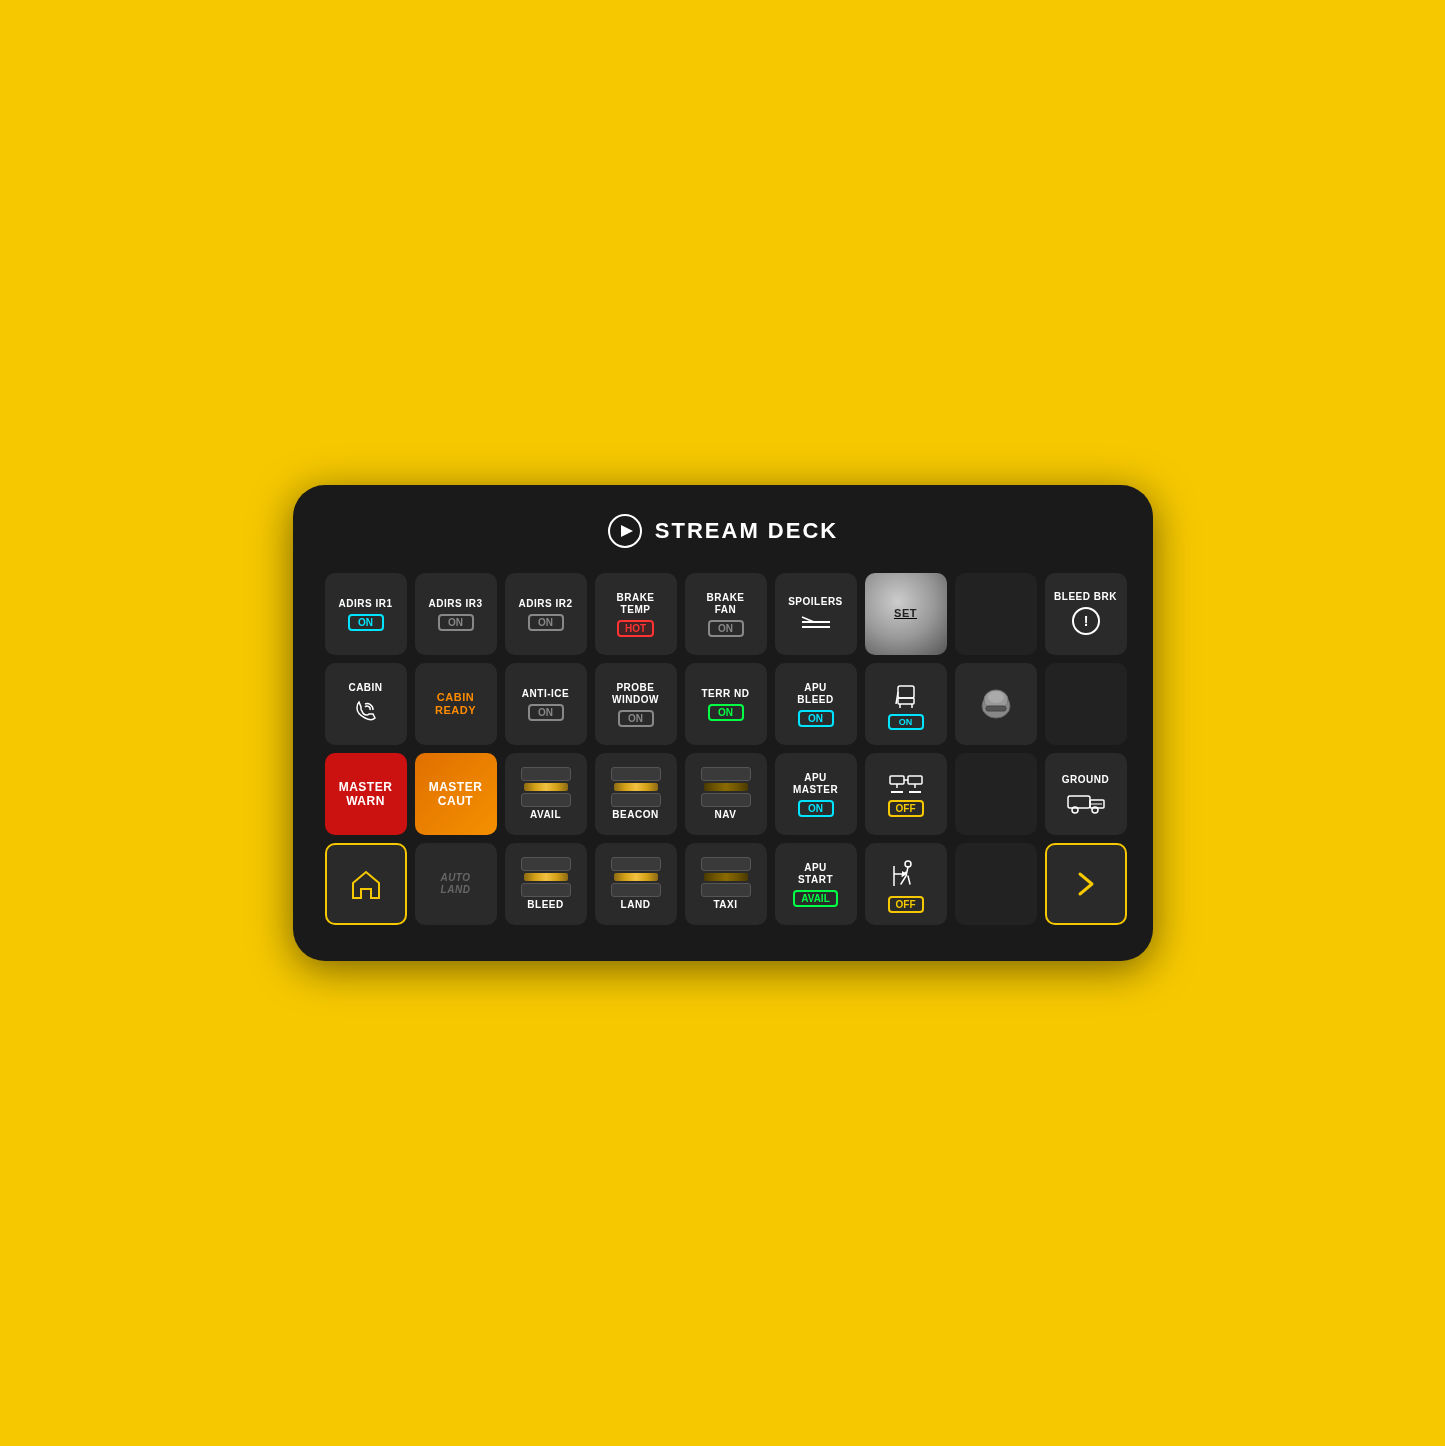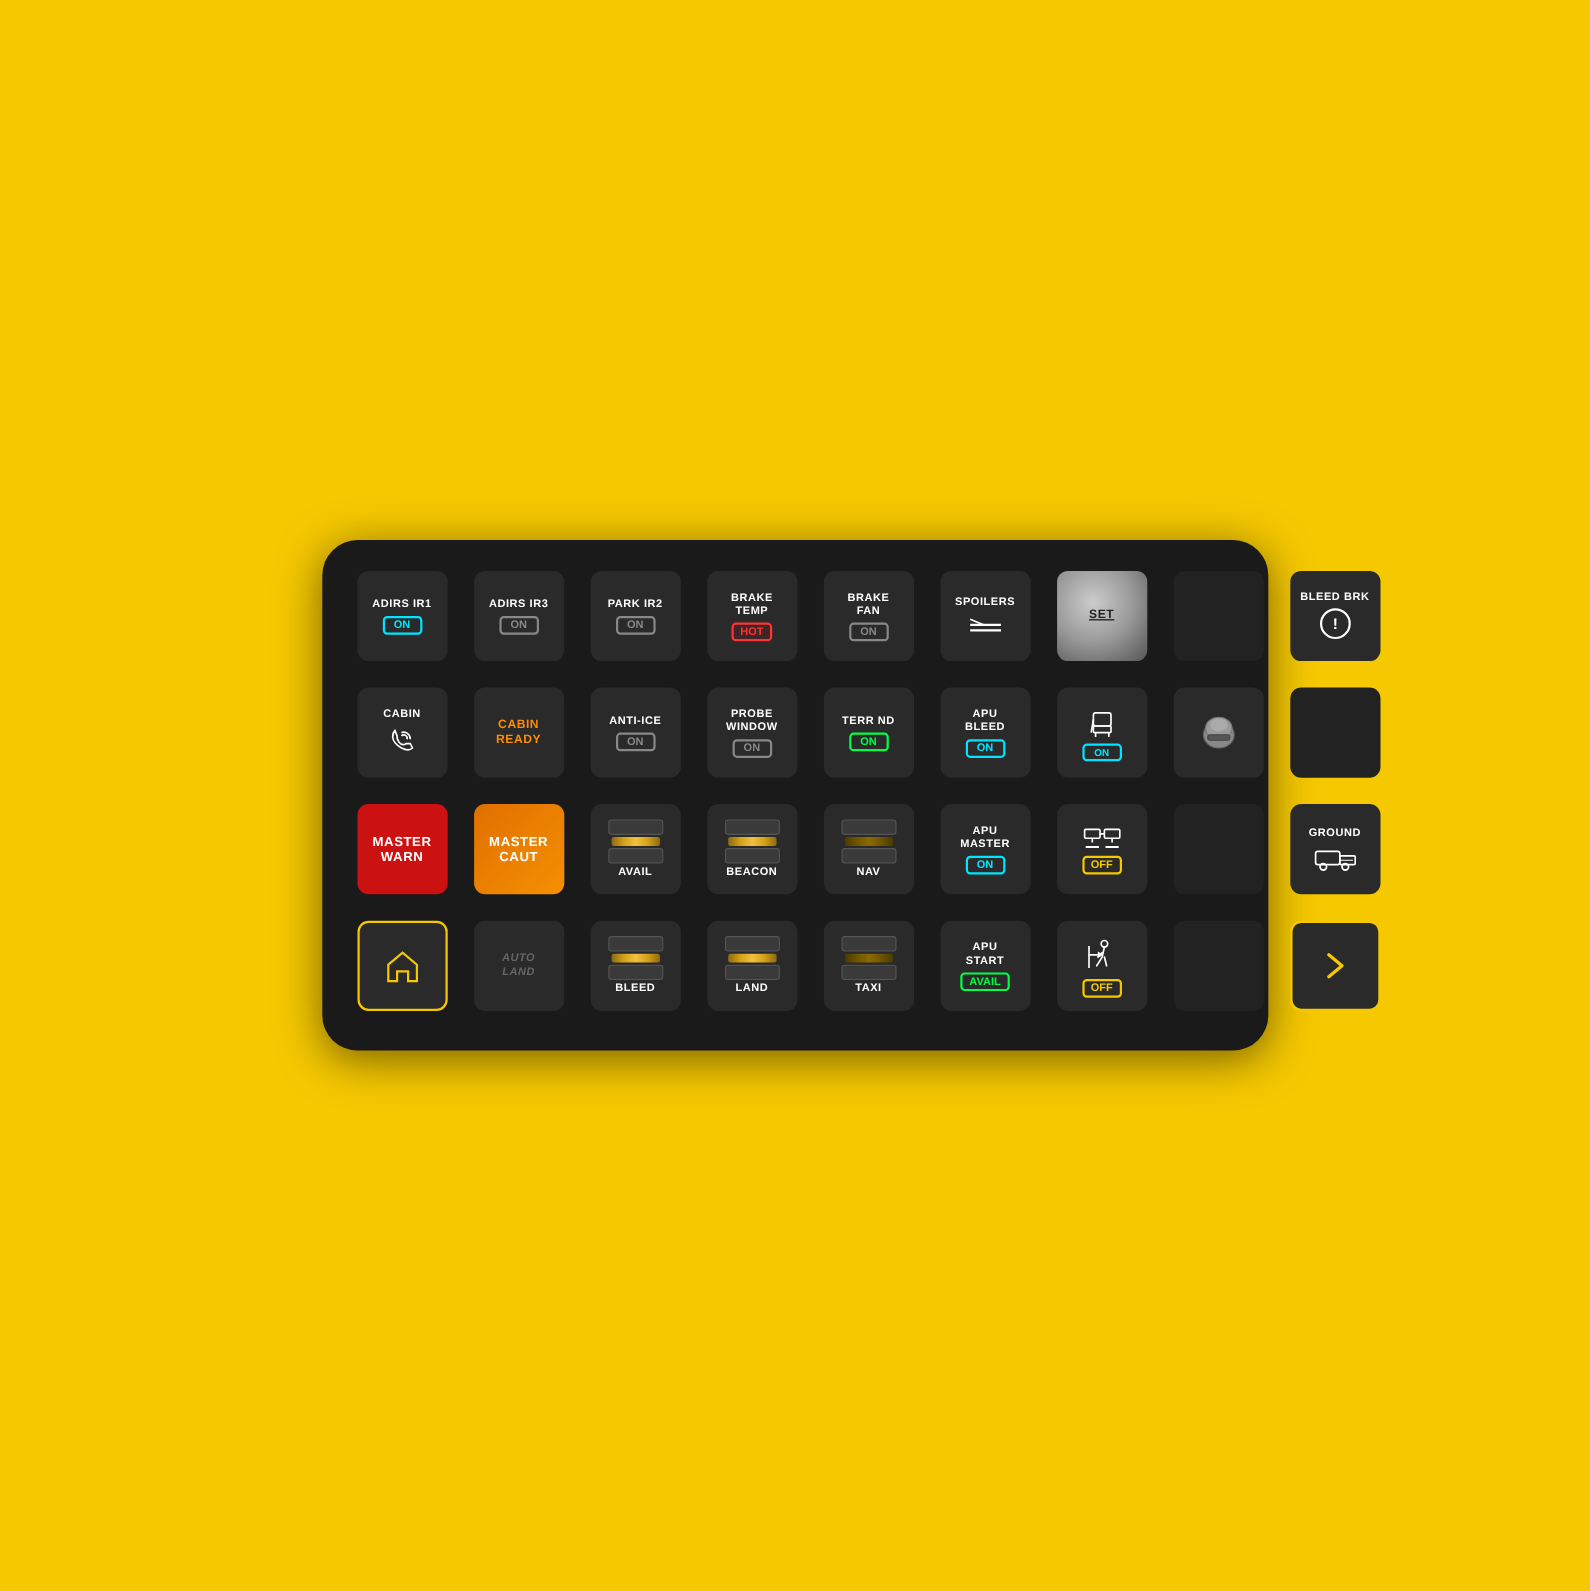--- a/index.html
+++ b/index.html
@@ -32,21 +32,21 @@
     }
     .header-title {
       color: white;
       font-size: 22px;
       font-weight: 700;
       letter-spacing: 2px;
     }
     .grid {
       display: grid;
       grid-template-columns: repeat(9, 1fr);
-      gap: 24px;
+      gap: 8px;
     }
     .btn {
       background-color: #2a2a2a;
       border-radius: 10px;
       width: 82px;
       height: 82px;
       display: flex;
       flex-direction: column;
       align-items: center;
       justify-content: center;
@@ -111,35 +111,43 @@
       height: 14px;
       background: #3a3a3a;
       border-radius: 3px;
       border: 1px solid #555;
     }
   </style>
 </head>
 <body>
 
 <div class="stream-deck">
+  <div class="header">
+
+    <svg class="header-logo" viewBox="0 0 36 36" fill="none" xmlns="http://www.w3.org/2000/svg">
+      <circle cx="18" cy="18" r="16" stroke="white" stroke-width="2" fill="none"></circle>
+      <polygon points="14,12 26,18 14,24" fill="white"></polygon>
+    </svg>
+    <span class="header-title">STREAM DECK</span>
+  </div>
 
   <div class="grid">
 
     <button class="btn">
       <span class="btn-label">ADIRS IR1</span>
       <span class="status-badge badge-cyan">ON</span>
     </button>
 
     <button class="btn">
       <span class="btn-label">ADIRS IR3</span>
       <span class="status-badge badge-gray">ON</span>
     </button>
 
     <button class="btn">
-      <span class="btn-label">PARK IR2</span>
+      <span class="btn-label">ADIRS IR2</span>
       <span class="status-badge badge-gray">ON</span>
     </button>
 
     <button class="btn">
       <span class="btn-label">BRAKE<br>TEMP</span>
       <span class="status-badge badge-red">HOT</span>
     </button>
 
     <button class="btn">
       <span class="btn-label">BRAKE<br>FAN</span>

